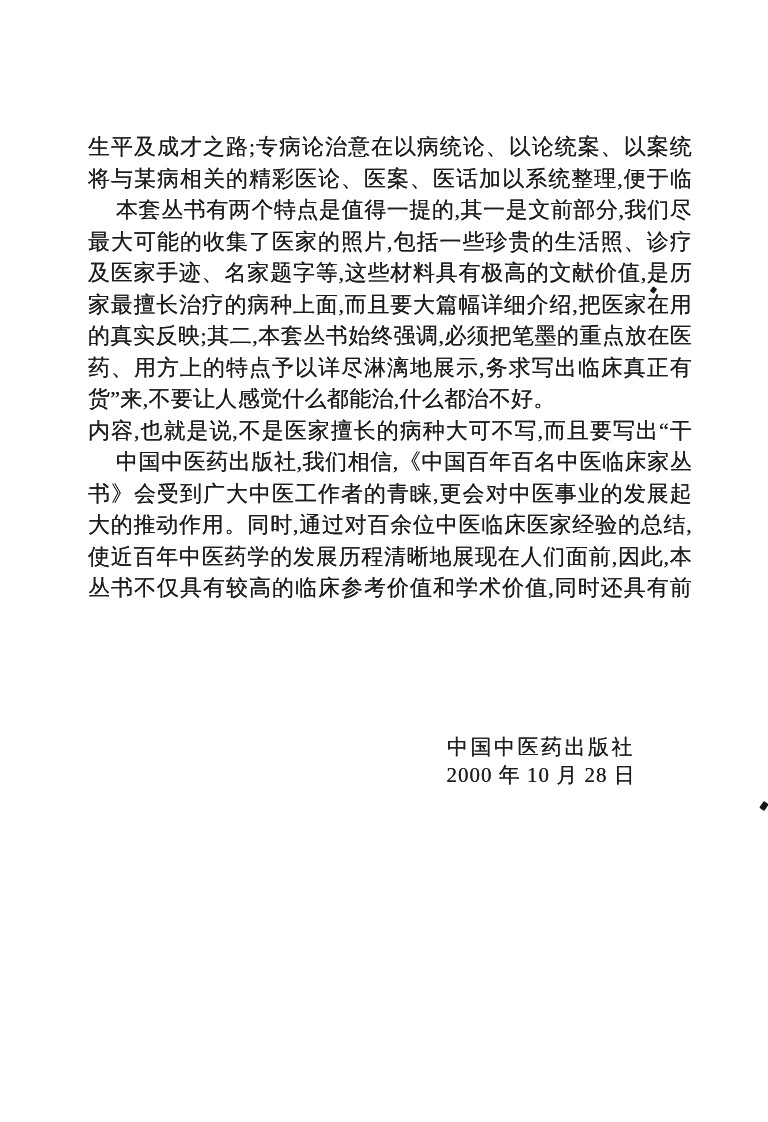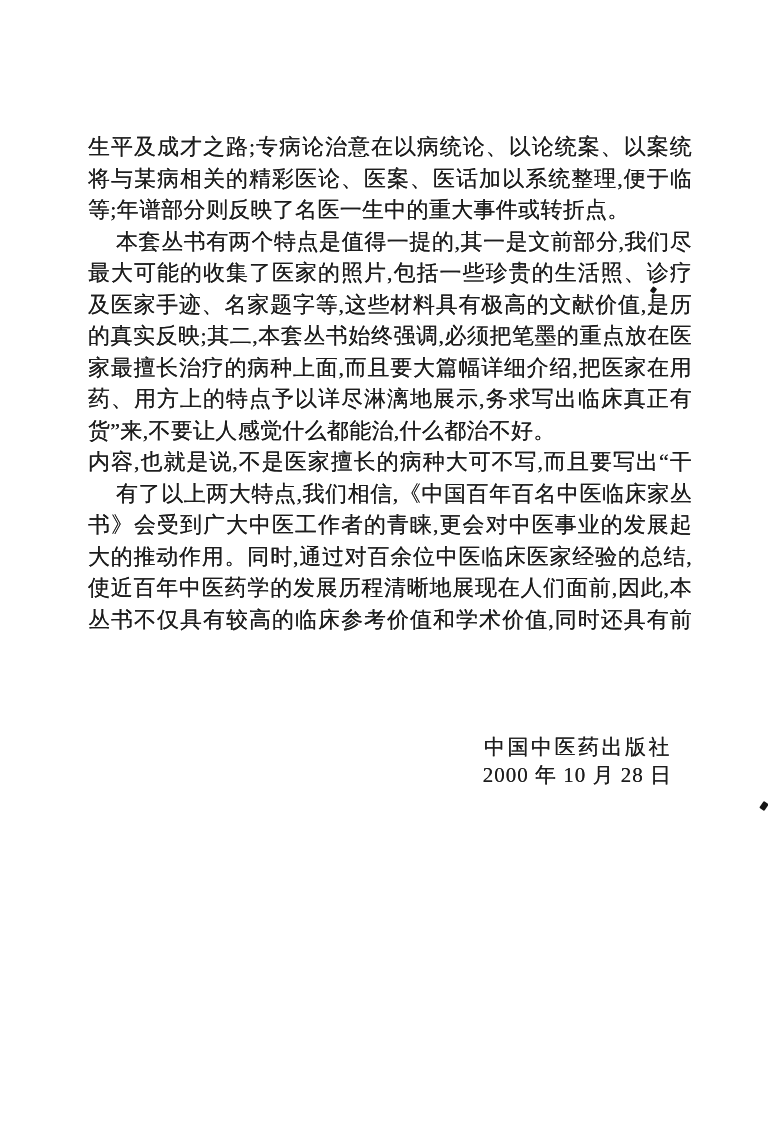--- a/index.html
+++ b/index.html
@@ -41,21 +41,21 @@
     text-indent: 28px;
   }
   .line.last {
     text-align-last: left;
   }
   .signature {
     position: absolute;
     left: 410px;
     top: 733px;
     width: 262px;
-    text-align: right;
+    text-align: center;
   }
   .publisher {
     font-size: 21px;
     letter-spacing: 2.5px;
     text-shadow: 0 0 0.4px #2a2a2a;
   }
   .sign-date {
     font-size: 21px;
     letter-spacing: 1px;
     text-shadow: 0 0 0.4px #2a2a2a;
@@ -68,34 +68,33 @@
   }
 </style>
 </head>
 <body>
 
 <div class="page">
   <div class="text-block" id="text-block">
       <div class="paragraph">
         <div class="line">生平及成才之路;专病论治意在以病统论、以论统案、以案统话,即</div>
         <div class="line">将与某病相关的精彩医论、医案、医话加以系统整理,便于临床学</div>
-        <div class="line last">等;年谱部分则反映了名医一生中的重大事件或转折点。</div>
       </div>
       <div class="paragraph">
         <div class="line indent">本套丛书有两个特点是值得一提的,其一是文前部分,我们尽</div>
         <div class="line">最大可能的收集了医家的照片,包括一些珍贵的生活照、诊疗照以</div>
         <div class="line">及医家手迹、名家题字等,这些材料具有极高的文献价值,是历史</div>
+        <div class="line">家最擅长治疗的病种上面,而且要大篇幅详细介绍,把医家在用</div>
         <div class="line">的真实反映;其二,本套丛书始终强调,必须把笔墨的重点放在医</div>
-        <div class="line">家最擅长治疗的病种上面,而且要大篇幅详细介绍,把医家在用</div>
         <div class="line">药、用方上的特点予以详尽淋漓地展示,务求写出临床真正有效的</div>
         <div class="line last">货”来,不要让人感觉什么都能治,什么都治不好。</div>
         <div class="line">内容,也就是说,不是医家擅长的病种大可不写,而且要写出“干</div>
       </div>
       <div class="paragraph">
-        <div class="line indent">有了以上两大特点,我们相信,《中国百年百名中医临床家丛</div>
+        <div class="line indent">中国中医药出版社,我们相信,《中国百年百名中医临床家丛</div>
         <div class="line">书》会受到广大中医工作者的青睐,更会对中医事业的发展起到巨</div>
         <div class="line">大的推动作用。同时,通过对百余位中医临床医家经验的总结,也</div>
         <div class="line">使近百年中医药学的发展历程清晰地展现在人们面前,因此,本套</div>
         <div class="line">丛书不仅具有较高的临床参考价值和学术价值,同时还具有前所</div>
       </div>
     </div>
 
   <div class="signature">
     <div class="publisher">中国中医药出版社</div>
     <div class="sign-date">2000 年 10 月 28 日</div>

